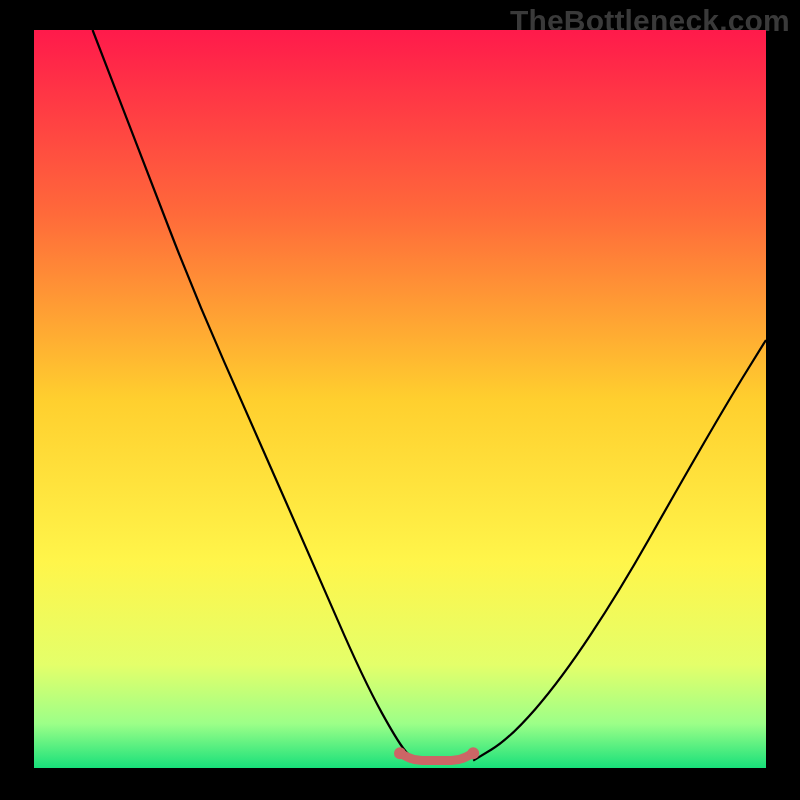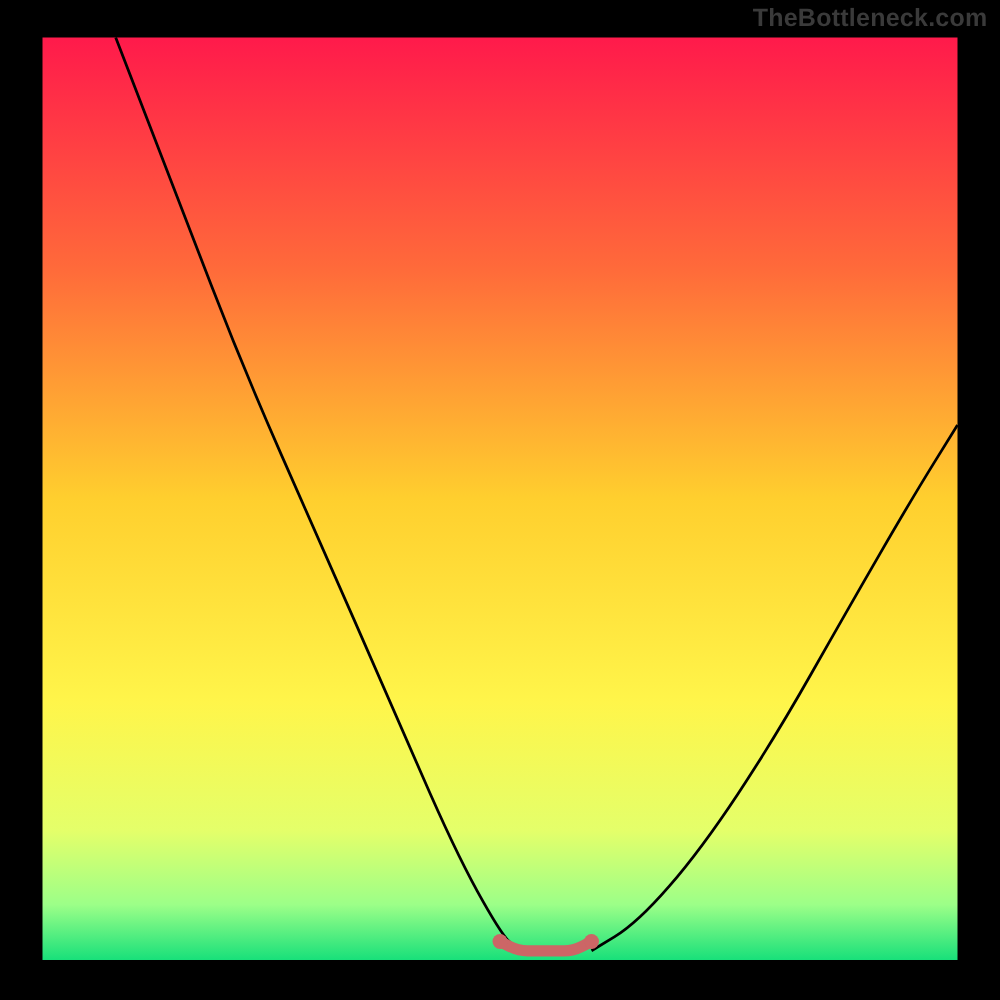--- a/index.html
+++ b/index.html
@@ -17,21 +17,21 @@
     top: 0;
     width: 800px;
     height: 800px;
     background: #000;
   }
   .watermark {
     position: absolute;
     top: 4px;
     right: 10px;
     color: #3a3a3a;
-    font-size: 20px;
+    font-size: 30px;
     font-weight: 600;
     letter-spacing: 0.2px;
     user-select: none;
   }
   svg {
     position: absolute;
     left: 0;
     top: 0;
   }
 </style>

